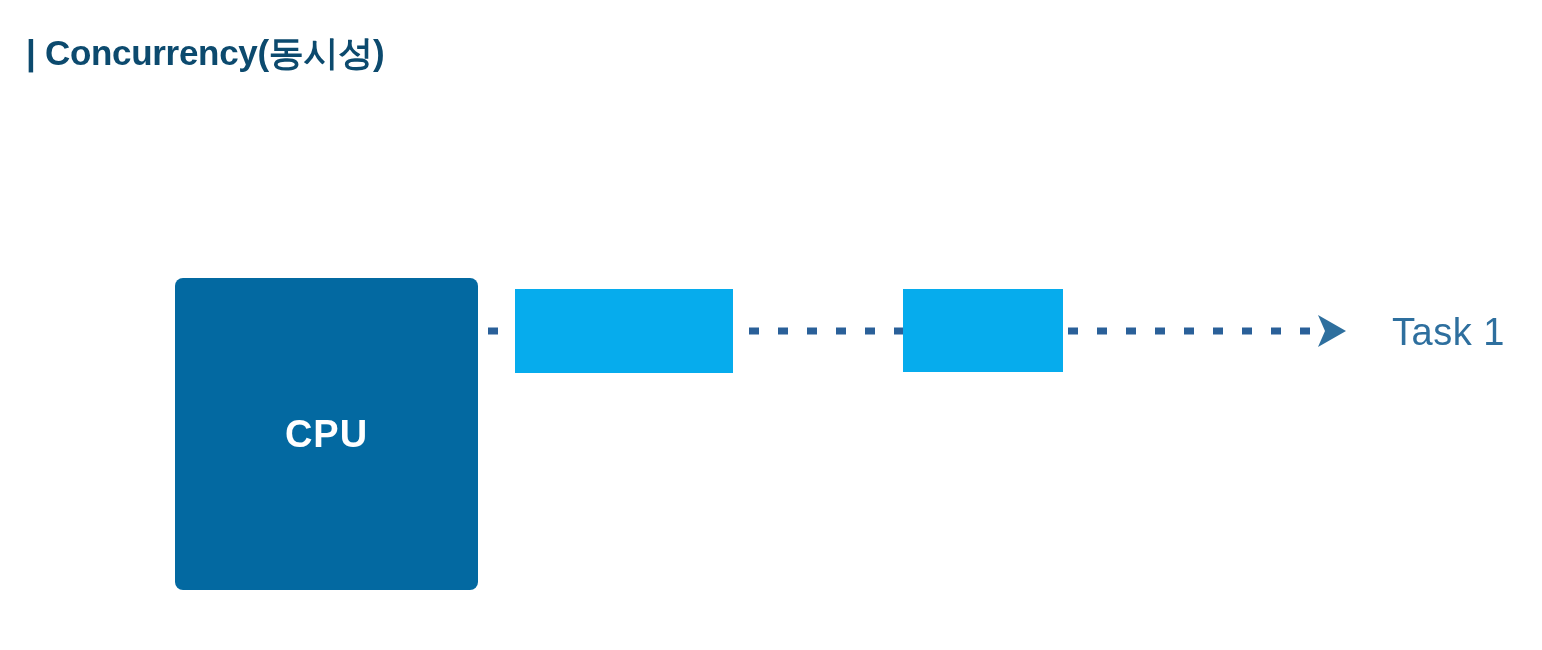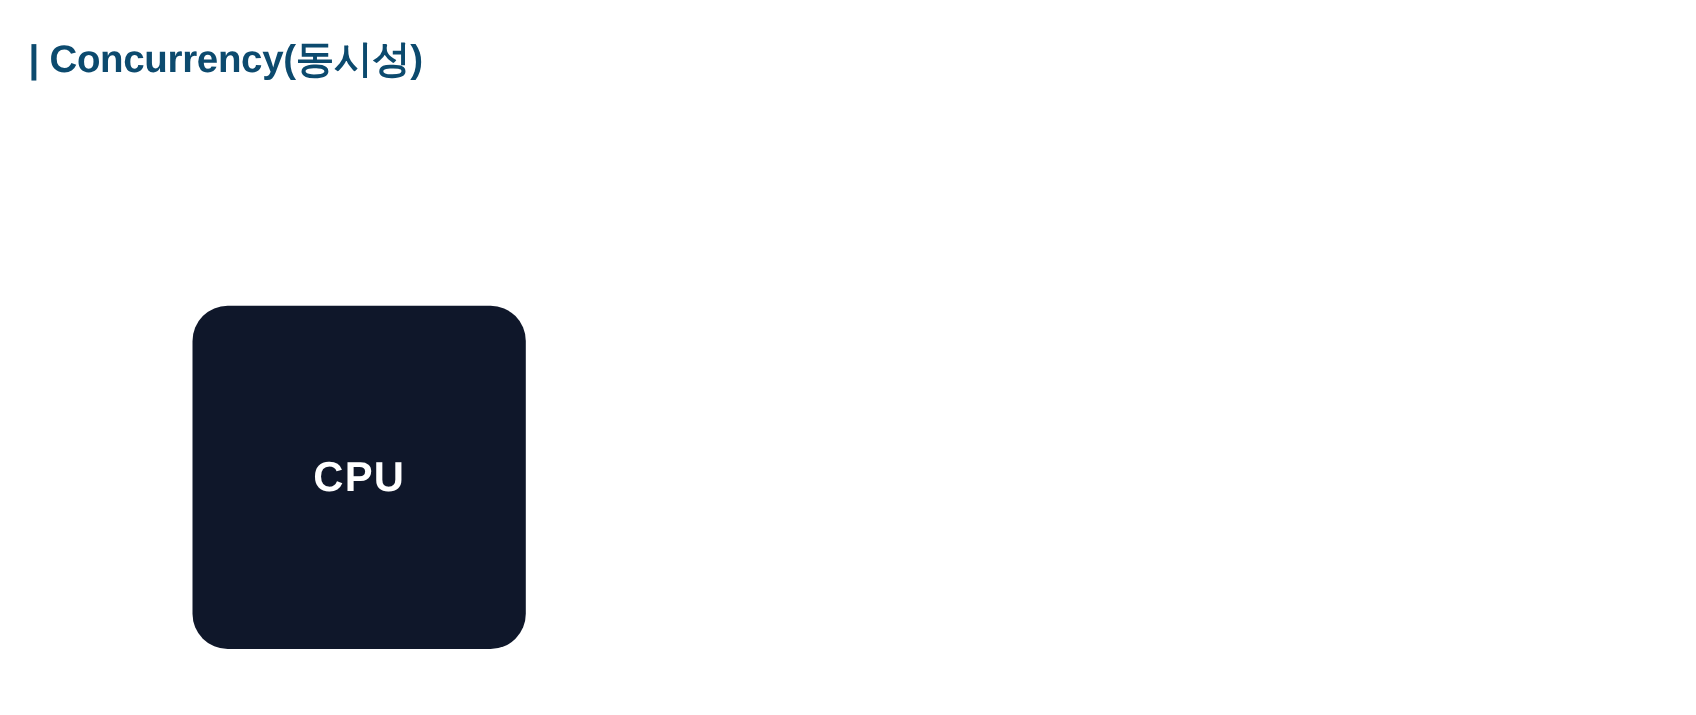--- a/index.html
+++ b/index.html
@@ -37,22 +37,22 @@
     height: 650px;
   }
 
   
   #cpu-block {
     position: absolute;
     left: 175px;
     top: 278px;
     width: 303px;
     height: 312px;
-    background: #0f172a;
-    border-radius: 32px;
+    background: #0369a1;
+    border-radius: 8px;
     display: flex;
     align-items: center;
     justify-content: center;
   }
   #cpu-label {
     color: #ffffff;
     font-size: 38px;
     font-weight: bold;
     letter-spacing: 1px;
   }
@@ -91,15 +91,27 @@
 <body>
 
 <div id="page-title">| Concurrency(동시성)</div>
 
 <div id="diagram">
 
   <div id="cpu-block">
     <span id="cpu-label">CPU</span>
   </div>
 
+  <div class="task-row" id="task-row-1">
+
+    <svg class="task-line-svg" width="1542" height="90">
+      <line x1="488" y1="42" x2="1320" y2="42" stroke="#2a6099" stroke-width="7" stroke-dasharray="10 19" stroke-linecap="butt"></line>
+      <polygon points="1318,26 1346,42 1318,58 1325,42" fill="#2e6f9e"></polygon>
+    </svg>
+
+    <div class="task-bar bar-blue" style="left:515px; top:0px; width:218px; height:84px;"></div>
+    <div class="task-bar bar-blue" style="left:903px; top:0px; width:160px; height:83px;"></div>
+
+    <div class="task-label" style="left:1392px; top:22px;">Task 1</div>
+  </div>
 
 
 </div>
 
 </body></html>

